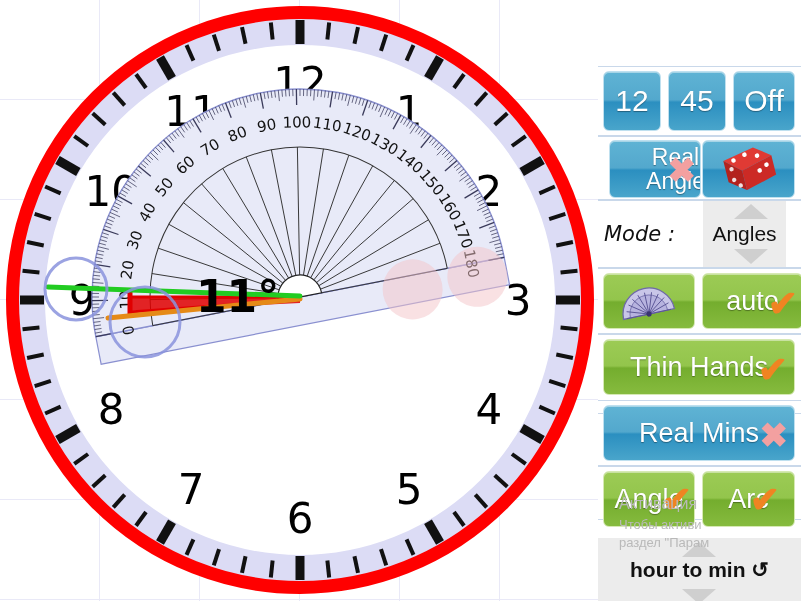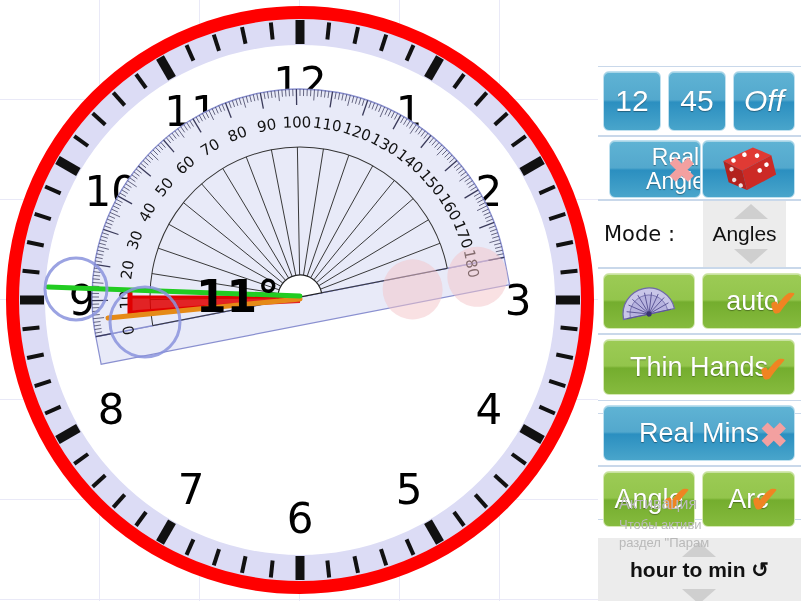--- a/index.html
+++ b/index.html
@@ -81,21 +81,21 @@
 
   
   .arrow-up,.arrow-down{position:absolute;width:0;height:0;cursor:pointer;}
   .arrow-up{border-left:17px solid transparent;border-right:17px solid transparent;border-bottom:15px solid #cfcfcf;}
   .arrow-down{border-left:17px solid transparent;border-right:17px solid transparent;border-top:15px solid #cfcfcf;}
 
   #mode-row-left{position:absolute;left:0;top:0;width:105px;height:100%;
       background:#fff;display:flex;align-items:center;padding-left:6px;box-sizing:border-box;}
   #mode-row-right{position:absolute;left:105px;top:0;width:83px;height:100%;
       background:#ececec;display:flex;align-items:center;justify-content:center;}
-  .modetext{font-family:"DejaVu Sans",sans-serif;font-size:21px;color:#111;}
+  .modetext{font-family:"DejaVu Sans",sans-serif;font-size:21px;color:#111;font-style:italic;}
   .modeval{font-family:"Liberation Sans",sans-serif;font-size:21px;color:#111;}
 
   #bottom-spin{
     position:absolute;left:0;top:538px;width:203px;height:70px;background:#ececec;
   }
   #bottom-spin-label{
     position:absolute;left:0;top:0;width:203px;height:63px;
     display:flex;align-items:center;justify-content:center;
     font-size:21px;color:#111;font-family:"Liberation Sans",sans-serif;font-weight:bold;
   }
@@ -470,21 +470,21 @@
 
 <div id="panel">
 
   <div class="row" style="top:66px;height:70px;">
     <div class="btn blue" style="left:5px;top:4px;width:58px;height:60px;font-size:30px;">
       <span class="lbl">12</span>
     </div>
     <div class="btn blue" style="left:70px;top:4px;width:58px;height:60px;font-size:30px;">
       <span class="lbl">45</span>
     </div>
-    <div class="btn blue" style="left:135px;top:4px;width:62px;height:60px;font-size:30px;font-style:italic;">
+    <div class="btn blue" style="left:135px;top:4px;width:62px;height:60px;font-size:30px;">
       <span class="lbl">Off</span>
     </div>
   </div>
 
   <div class="row" style="top:136px;height:64px;">
     <div class="btn blue" style="left:11px;top:3px;width:92px;height:58px;flex-direction:column;font-size:23px;line-height:24px;padding-left:41px;">
       <span class="lbl">Real</span>
       <span class="lbl">Angle</span>
       <span class="cross" style="right:4px;top:12px;">✖</span>
     </div>

